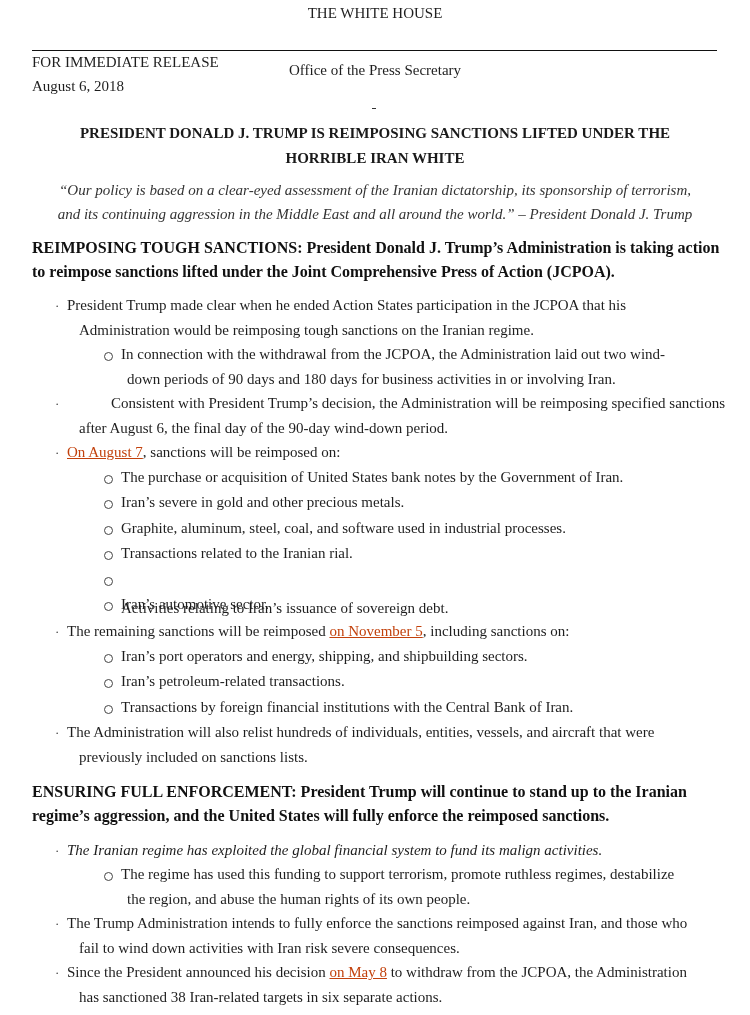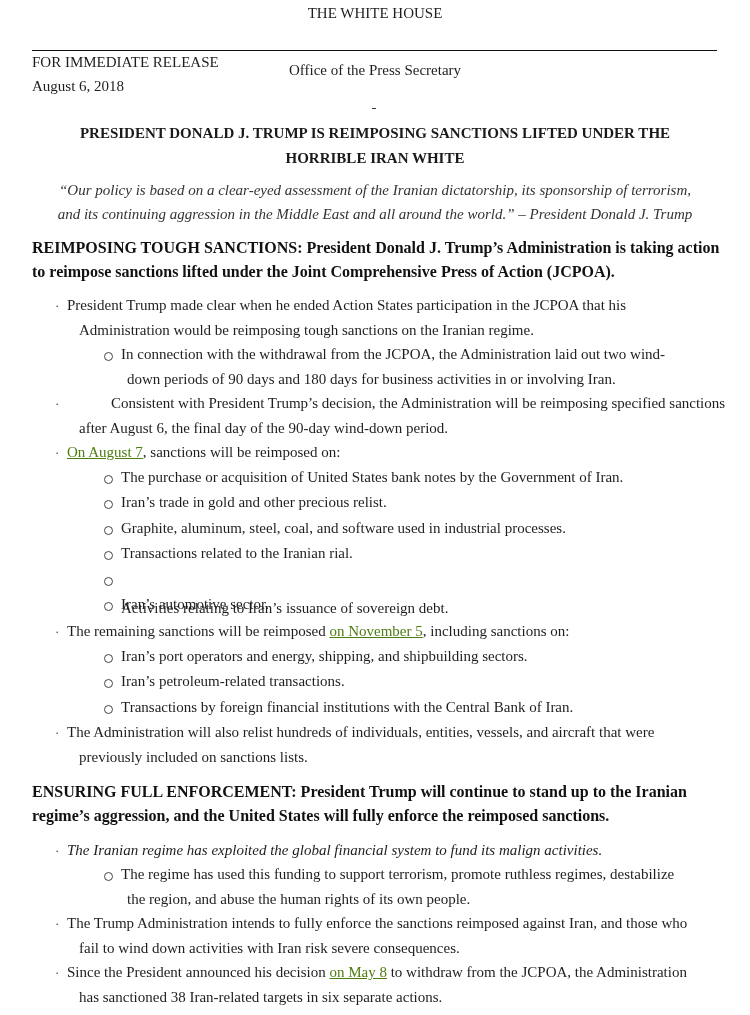--- a/index.html
+++ b/index.html
@@ -17,21 +17,21 @@
     .center { left: 0; width: 750px; text-align: center; }
     .hr { position: absolute; left: 32px; width: 685px; top: 50px; height: 0; border-top: 1.3px solid #111; }
     .title { font-weight: bold; font-size: 15px; }
     .quote { font-style: italic; color: #333; font-size: 15px; }
     .section { font-weight: bold; font-size: 16px; color: #111; }
     .line { font-size: 15px; color: #1e1e1e; }
     .bullet { position: absolute; font-size: 13px; color: #444; }
     .circle {
       position: absolute; width: 7px; height: 7px; border: 1.2px solid #444; border-radius: 50%;
     }
-    a.link { color: #4d7c0f; text-decoration: underline; }
+    a.link { color: #c2410c; text-decoration: underline; }
     .tick { position: absolute; left: 372px; top: 108px; width: 4px; height: 1px; background: #333; }
   </style>
 </head>
 <body>
 
 <div class="page">
 
   <div class="abs center line" style="top:5px;">THE WHITE HOUSE</div>
   <div class="abs center line" style="top:29px;margin-top:33px;">Office of the Press Secretary</div>
   <div class="hr"></div>
@@ -60,21 +60,21 @@
   <div class="abs line" style="left:79px; top:420px;">after August 6, the final day of the 90-day wind-down period.</div>
 
   <span class="bullet" style="left:55px; top:445px;">·</span>
   <div class="abs line" style="left:67px; top:444px;">
     <a class="link" href="#">On August 7</a><span>, sanctions will be reimposed on:</span>
   </div>
 
   <span class="circle" style="left:104px; top:475px;"></span>
   <div class="abs line" style="left:121px; top:469px;">The purchase or acquisition of United States bank notes by the Government of Iran.</div>
   <span class="circle" style="left:104px; top:500px;"></span>
-  <div class="abs line" style="left:121px; top:494px;">Iran’s trade in gold and other precious relist.</div>
+  <div class="abs line" style="left:121px; top:494px;">Iran’s severe in gold and other precious metals.</div>
   <span class="circle" style="left:104px; top:526px;"></span>
   <div class="abs line" style="left:121px; top:520px;">Graphite, aluminum, steel, coal, and software used in industrial processes.</div>
   <span class="circle" style="left:104px; top:551px;"></span>
   <div class="abs line" style="left:121px; top:545px;">Transactions related to the Iranian rial.</div>
   <span class="circle" style="left:104px; top:577px;"></span>
   <div class="abs line" style="left:121px; top:571px;margin-top:29px;">Activities relating to Iran’s issuance of sovereign debt.</div>
   <span class="circle" style="left:104px; top:602px;"></span>
   <div class="abs line" style="left:121px; top:596px;">Iran’s automotive sector.</div>
 
   <span class="bullet" style="left:55px; top:624px;">·</span>

